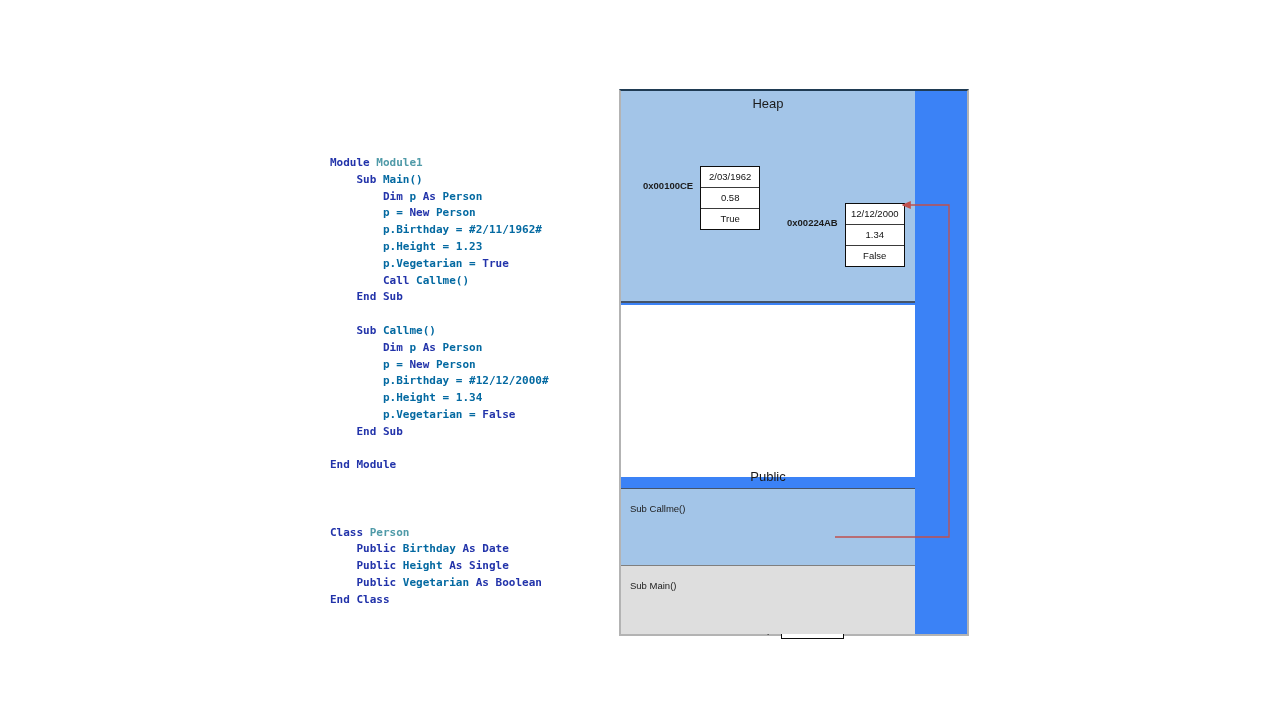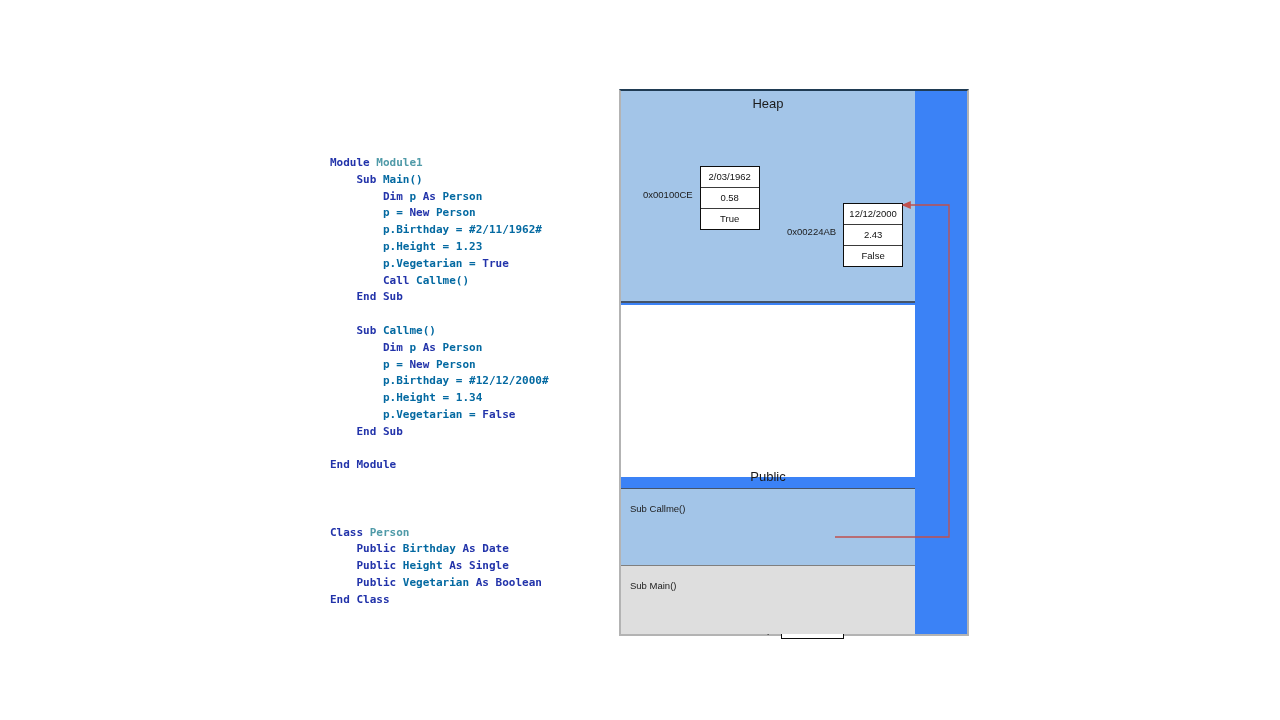--- a/index.html
+++ b/index.html
@@ -145,22 +145,23 @@
   
   .heap-object {
     position: absolute;
     display: flex;
     align-items: flex-start;
   }
   .heap-addr {
     font-size: 9.5px;
     color: #1b1b1b;
     margin-right: 7px;
-    margin-top: 23px;
+    margin-top: 14px;
     white-space: nowrap;
+    font-weight: bold;
   }
   .obj-box {
     border: 1.5px solid #0d0d0d;
     background: #ffffff;
     width: 58px;
   }
   .obj-cell {
     font-size: 9.5px;
     color: #111111;
     text-align: center;
@@ -199,21 +200,21 @@
         <div class="obj-cell">2/03/1962</div>
         <div class="obj-cell">0.58</div>
         <div class="obj-cell">True</div>
       </div>
     </div>
 
     <div class="heap-object" id="heap-obj-2">
       <span class="heap-addr">0x00224AB</span>
       <div class="obj-box">
         <div class="obj-cell">12/12/2000</div>
-        <div class="obj-cell">2.43</div>
+        <div class="obj-cell">1.34</div>
         <div class="obj-cell">False</div>
       </div>
     </div>
   </div>
 
   <div id="blank-region"></div>
 
   <div id="stack-title">Public</div>
 
   <div class="stack-frame" id="frame-callme">

